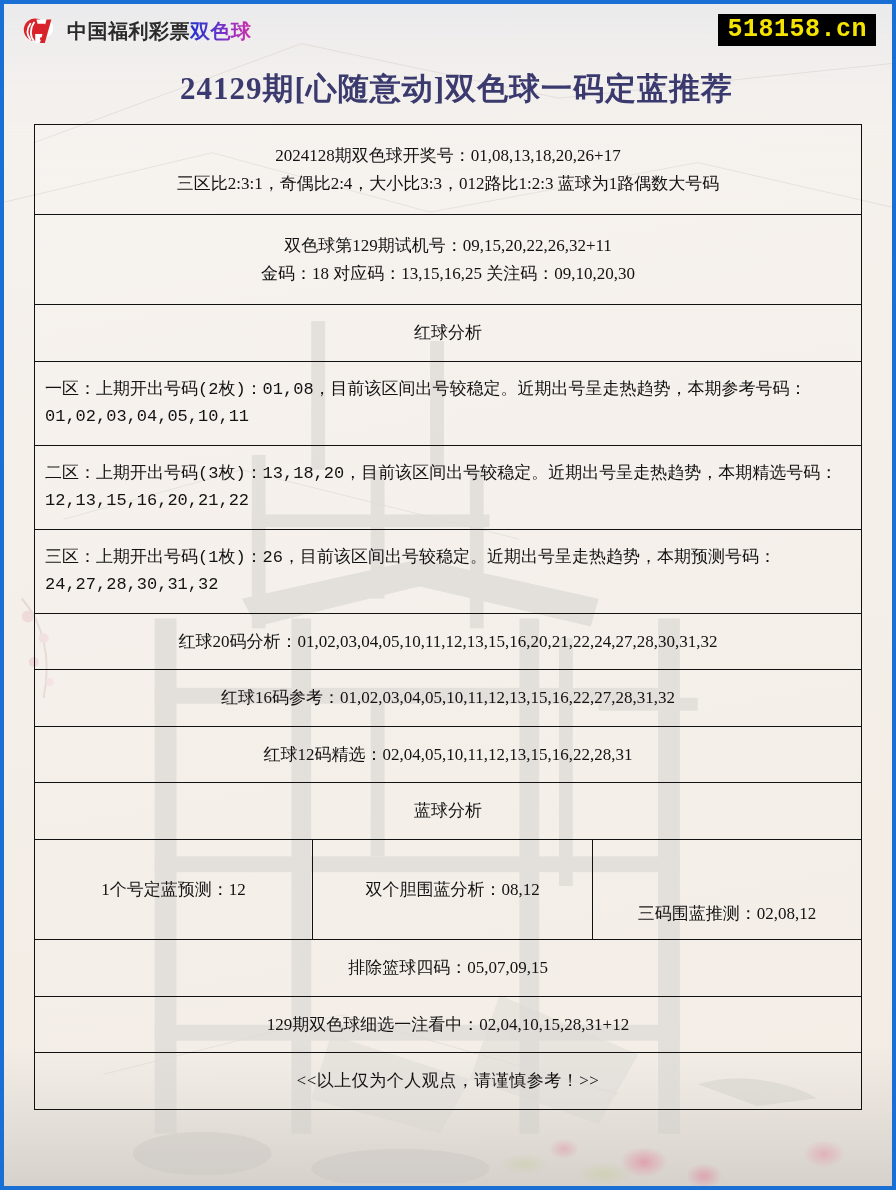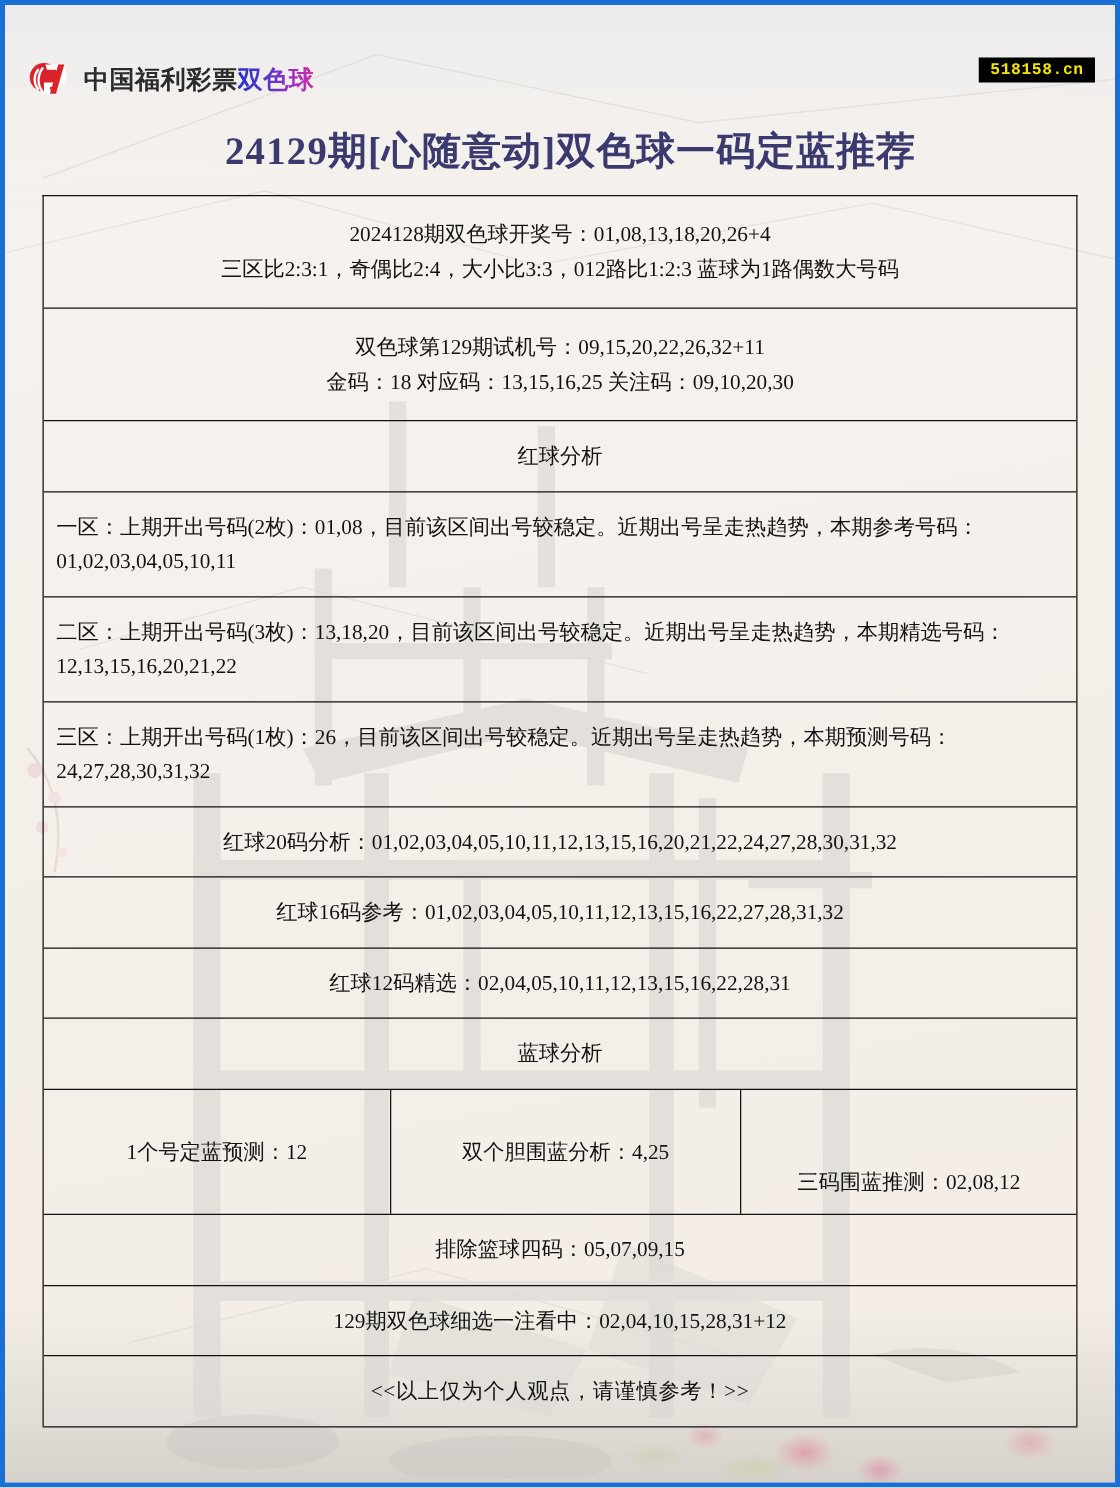--- a/index.html
+++ b/index.html
@@ -37,39 +37,39 @@
   #bg-watermark {
     position: absolute; left: 0; top: 0; right: 0; bottom: 0;
     pointer-events: none; z-index: 0; opacity: .85;
   }
 
   
   #header {
     position: relative; z-index: 2;
     height: 60px;
     padding: 10px 16px 0 18px;
-    display: flex; align-items: flex-start; justify-content: space-between; margin-top: 32px;
+    display: flex; align-items: flex-start; justify-content: space-between;
   }
   .brand { display: flex; align-items: center; gap: 9px; }
   .brand-mark { width: 36px; height: 34px; flex: 0 0 auto; }
   .brand-text {
     font-family: "DejaVu Sans", "Liberation Sans", sans-serif;
     font-size: 20px; font-weight: bold; letter-spacing: .5px;
     display: flex; align-items: center;
   }
   .brand-cn { color: #2b2b2b; }
   .brand-ssq {
     background-image: linear-gradient(90deg,#2233cc 0%, #5533cc 38%, #9b2fbf 68%, #cf2fa8 100%);
     -webkit-background-clip: text; background-clip: text;
     color: #7a30c4; text-align: center; -webkit-text-fill-color: transparent;
   }
   .site-badge {
     background: #000; color: #f5e400;
     font-family: "Liberation Mono", "DejaVu Sans Mono", monospace;
-    font-size: 13px; font-weight: bold;
+    font-size: 25px; font-weight: bold;
     padding: 3px 9px 4px; letter-spacing: .5px;
     line-height: 1;
   }
 
   
   #title {
     position: relative; z-index: 2;
     text-align: center;
     color: #3b3a6e;
     font-size: 31px;
@@ -91,20 +91,21 @@
     border-bottom: 1px solid #111;
     padding: 14px 8px;
     text-align: center;
     font-size: 17px;
     color: #121212;
     line-height: 1.62;
   }
   .row.left {
     text-align: left;
     padding: 14px 10px 14px 10px;
+    font-family: Liberation Mono, monospace;
   }
   .row .line { display: block; white-space: nowrap; }
   .row.tall { padding-top: 17px; padding-bottom: 17px; }
 
   .triple { display: flex; border-bottom: 1px solid #111; }
   .triple .cell {
     padding: 14px 6px;
     text-align: left;
     font-size: 17px; color: #121212;
     border-right: 1px solid #111;
@@ -197,21 +198,21 @@
     </div>
 
     <div class="site-badge">518158.cn</div>
   </div>
 
   <h1 id="title">24129期[心随意动]双色球一码定蓝推荐</h1>
 
   <div id="sheet">
 
     <div class="row tall">
-      <span class="line">2024128期双色球开奖号：01,08,13,18,20,26+4</span>
+      <span class="line">2024128期双色球开奖号：01,08,13,18,20,26+17</span>
       <span class="line">三区比2:3:1，奇偶比2:4，大小比3:3，012路比1:2:3 蓝球为1路偶数大号码</span>
     </div>
 
     <div class="row tall">
       <span class="line">双色球第129期试机号：09,15,20,22,26,32+11</span>
       <span class="line">金码：18 对应码：13,15,16,25 关注码：09,10,20,30</span>
     </div>
 
     <div class="row">红球分析</div>
 
@@ -220,21 +221,21 @@
     <div class="row left">三区：上期开出号码(1枚)：26，目前该区间出号较稳定。近期出号呈走热趋势，本期预测号码：24,27,28,30,31,32</div>
 
     <div class="row">红球20码分析：01,02,03,04,05,10,11,12,13,15,16,20,21,22,24,27,28,30,31,32</div>
     <div class="row">红球16码参考：01,02,03,04,05,10,11,12,13,15,16,22,27,28,31,32</div>
     <div class="row">红球12码精选：02,04,05,10,11,12,13,15,16,22,28,31</div>
 
     <div class="row">蓝球分析</div>
 
     <div class="triple">
       <div class="cell c1">1个号定蓝预测：12</div>
-      <div class="cell c2">双个胆围蓝分析：4,25</div>
+      <div class="cell c2">双个胆围蓝分析：08,12</div>
       <div class="cell c3">三码围蓝推测：02,08,12</div>
     </div>
 
     <div class="row">排除篮球四码：05,07,09,15</div>
     <div class="row">129期双色球细选一注看中：02,04,10,15,28,31+12</div>
     <div class="row footer">&lt;&lt;以上仅为个人观点，请谨慎参考！&gt;&gt;</div>
 
   </div>
 </div>
 

